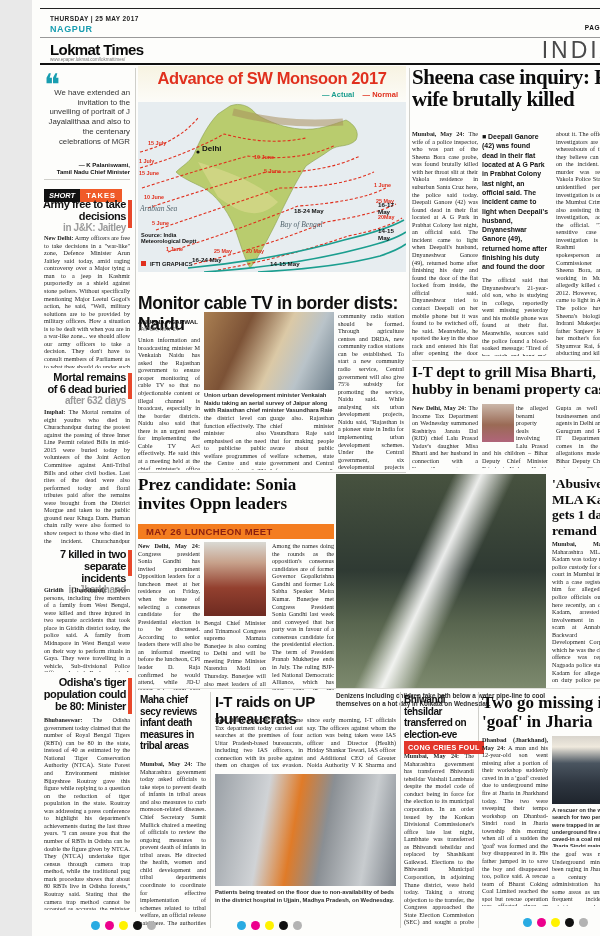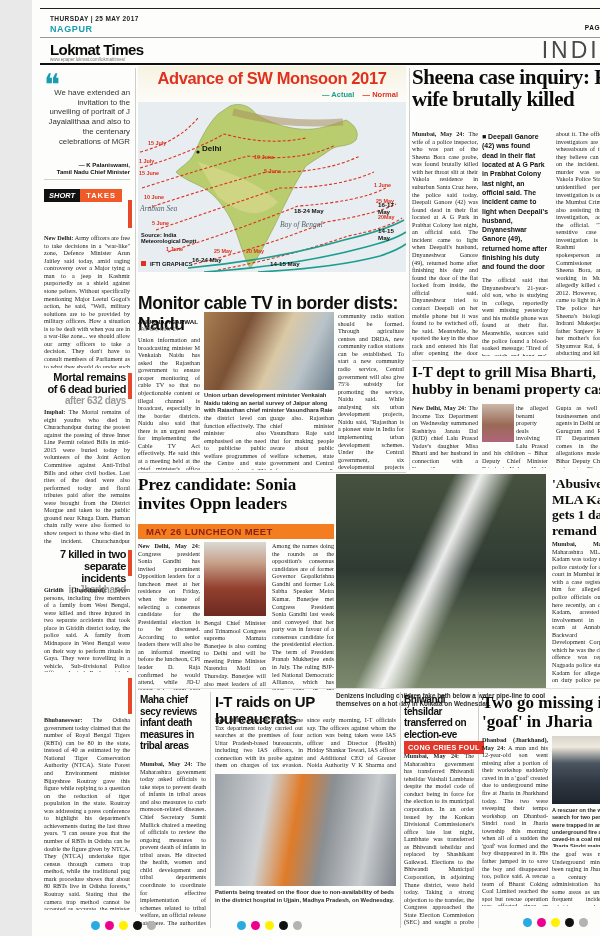--- a/index.html
+++ b/index.html
@@ -62,20 +62,24 @@
   <div class="abs quote-mark" style="left:12px;top:70px;">❝</div>
   <div class="abs sans" style="left:14px;top:88px;width:84px;height:80px;font-size:7.8px;line-height:1.25;text-align:right;color:#333;overflow:hidden;">We have extended an invitation to the unveiling of portrait of J Jayalalithaa and also to the centenary celebrations of MGR</div>
   <div class="abs sans" style="left:14px;top:162px;width:84px;text-align:right;font-size:6px;font-weight:bold;color:#111;">— K Palaniswami,</div>
   <div class="abs sans" style="left:14px;top:169px;width:84px;text-align:right;font-size:6px;font-weight:bold;color:#111;">Tamil Nadu Chief Minister</div>
   <div class="hrule" style="left:12px;top:179px;width:86px;"></div>
 
   <div class="abs" style="left:12px;top:184px;">
     <span class="sans" style="background:#111;color:#fff;font-weight:bold;font-style:italic;font-size:7.5px;padding:2px 5px;">SHORT</span><span class="sans" style="background:#f05a28;color:#fff;font-weight:bold;font-size:7.5px;padding:2px 6px;letter-spacing:1px;">TAKES</span>
   </div>
 
+  <div class="abs headC railhead" style="left:10px;top:198px;width:84px;font-size:11px;">
+    <span>Army free to take decisions</span>
+    <span class="railsub" style="display:block;font-size:10px;">in J&amp;K: Jaitley</span>
+  </div>
   <div class="rbar" style="left:96px;top:200px;height:28px;"></div>
   <div class="abs bt" style="left:12px;top:234px;width:86px;height:134px;">
     <span class="dl">New Delhi:</span> <span>Army officers are free to take decisions in a "war-like" zone, Defence Minister Arun Jaitley said today, amid raging controversy over a Major tying a man to a jeep in Kashmir purportedly as a shield against stone pelters. Without specifically mentioning Major Leetul Gogoi's action, he said, "Well, military solutions are to be provided by military officers. How a situation is to be dealt with when you are in a war-like zone... we should allow our army officers to take a decision. They don't have to consult members of Parliament as to what they should do under such circumstances." Jaitley was responding to a question on the situation in Jammu and Kashmir, a day after the Army went public on fire assaults on Pakistani posts along the LoC.</span>
   </div>
 
   <div class="abs headC railhead" style="left:10px;top:371px;width:84px;font-size:11px;">
     <span>Mortal remains of 6 dead buried</span>
     <span class="railsub" style="display:block;font-size:10px;">after 632 days</span>
   </div>
   <div class="rbar" style="left:96px;top:373px;height:26px;"></div>
@@ -85,20 +89,23 @@
 
   <div class="abs headC railhead" style="left:10px;top:548px;width:84px;font-size:11px;">
     <span>7 killed in two separate incidents</span>
     <span class="railsub" style="display:block;font-size:10px;">in Jharkhand</span>
   </div>
   <div class="rbar" style="left:96px;top:550px;height:26px;"></div>
   <div class="abs bt" style="left:12px;top:586px;width:86px;height:86px;">
     <span class="dl">Giridih (Jharkhand):</span> <span>Seven persons, including five members of a family from West Bengal, were killed and three injured in two separate accidents that took place in Giridih district today, the police said. A family from Midnapore in West Bengal were on their way to perform rituals in Gaya. They were travelling in a vehicle, Sub-divisional Police Officer, Arvind Benha said. A speeding dumper collided with it near Bardkiland under Dumri police station area around 2 am, the SDPO said.</span>
   </div>
 
+  <div class="abs headC railhead" style="left:10px;top:676px;width:84px;font-size:11px;">
+    <span>Odisha's tiger population could be 80: Minister</span>
+  </div>
   <div class="rbar" style="left:96px;top:678px;height:36px;"></div>
   <div class="abs bt" style="left:12px;top:716px;width:86px;height:194px;">
     <span class="dl">Bhubaneswar:</span> <span>The Odisha government today claimed that the number of Royal Bengal Tigers (RBTs) can be 80 in the state, instead of 40 as estimated by the National Tiger Conservation Authority (NTCA). State Forest and Environment minister Bijayshree Routray gave this figure while replying to a question on the reduction of tiger population in the state. Routray was addressing a press conference to highlight his department's achievements during the last three years. "I can assure you that the number of RBTs in Odisha can be double the figure given by NTCA. They (NTCA) undertake tiger census through camera trap method, while the traditional pug mark procedure shows that about 80 RBTs live in Odisha forests," Routray said. Stating that the camera trap method cannot be accepted as accurate, the minister argued that the RBTs keep themselves away from camera light. "Tigers prefer to live in isolation in dense forests and avoid noise. Therefore, one cannot get the actual number through camera. Instead, one can get to near accuracy by adopting the pug mark method," the minister said.</span>
   </div>
 
   <div class="abs" style="left:106px;top:66px;width:268px;height:226px;background:linear-gradient(180deg,#f7f3e2 0%,#fdfdfb 18%);">
     <div class="sans" style="position:absolute;left:0;top:3px;width:268px;text-align:center;font-size:16.5px;font-weight:bold;letter-spacing:-0.4px;color:#e0301e;">Advance of SW Monsoon 2017</div>
     <div class="sans" style="position:absolute;right:8px;top:24px;font-size:7.5px;font-weight:bold;">
       <span style="color:#1b9e8f;">—</span>
       <span style="color:#1b9e8f;">Actual</span>

